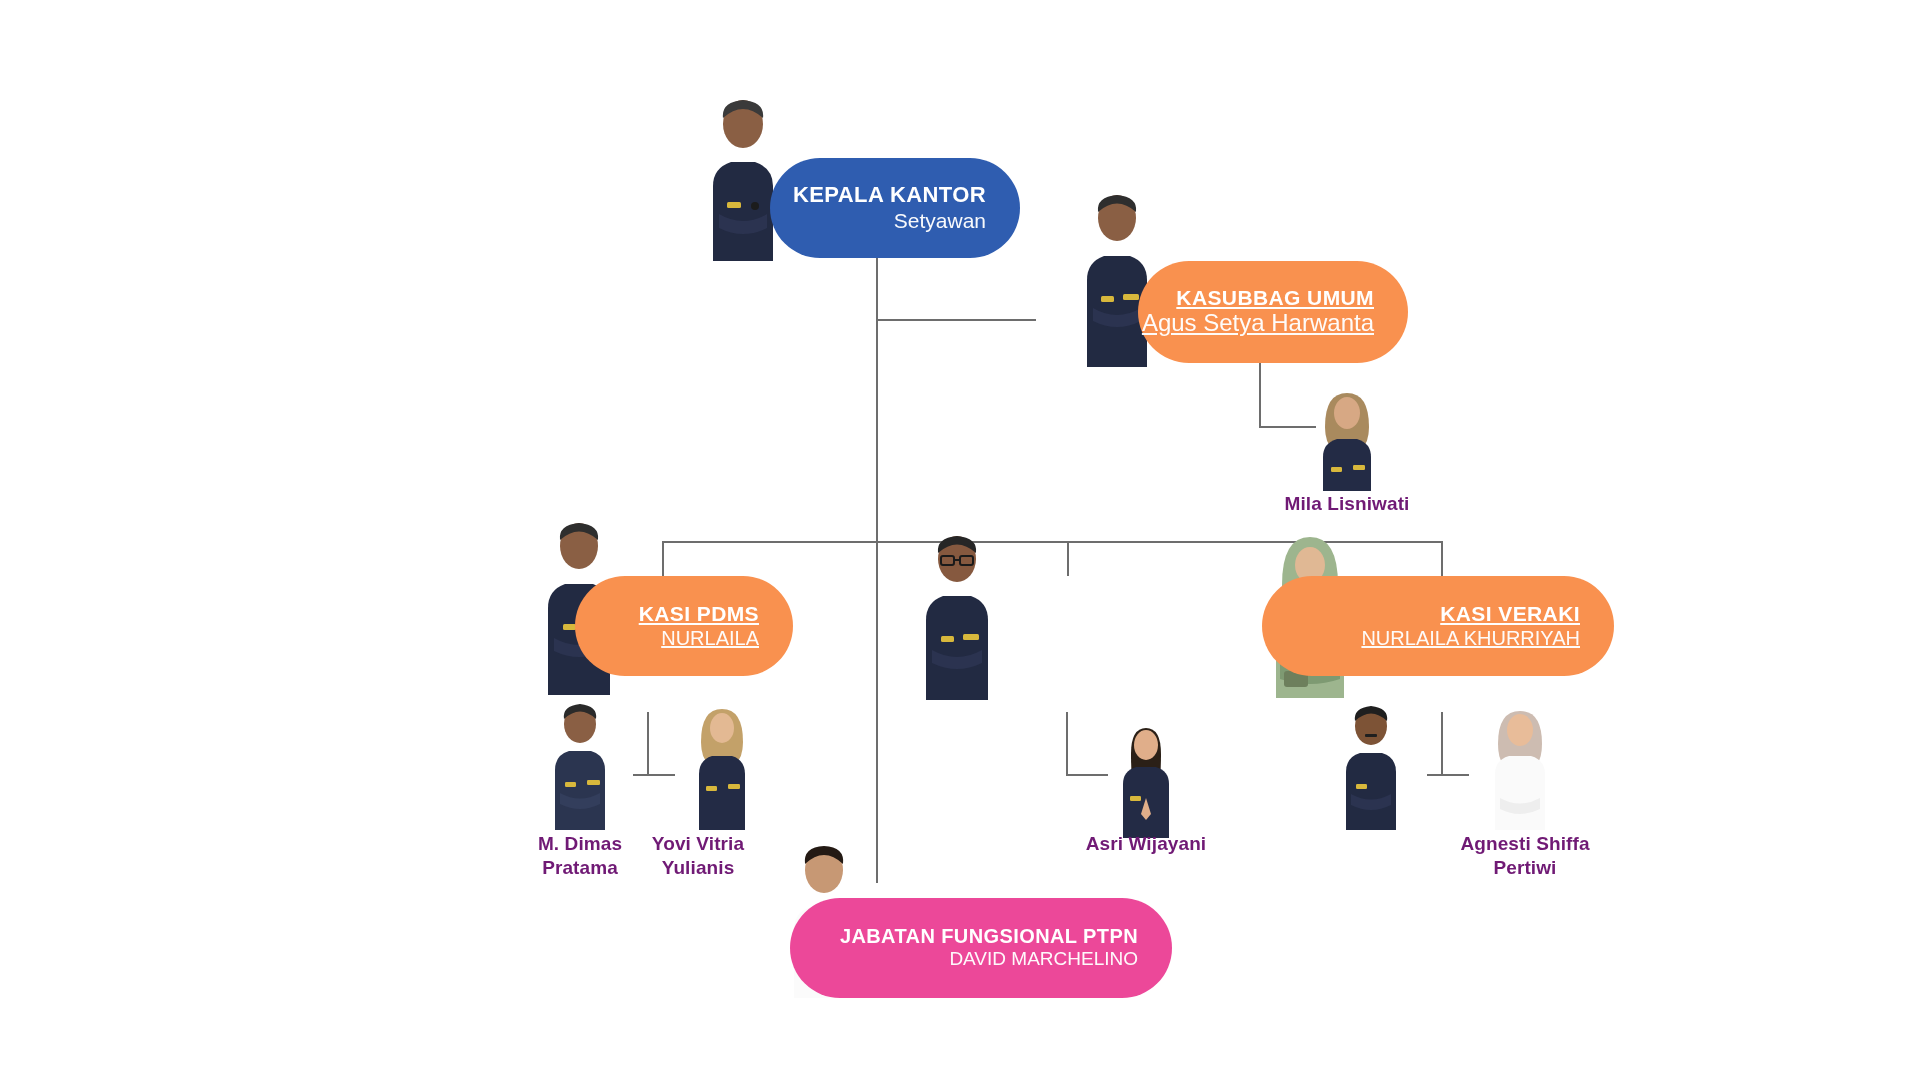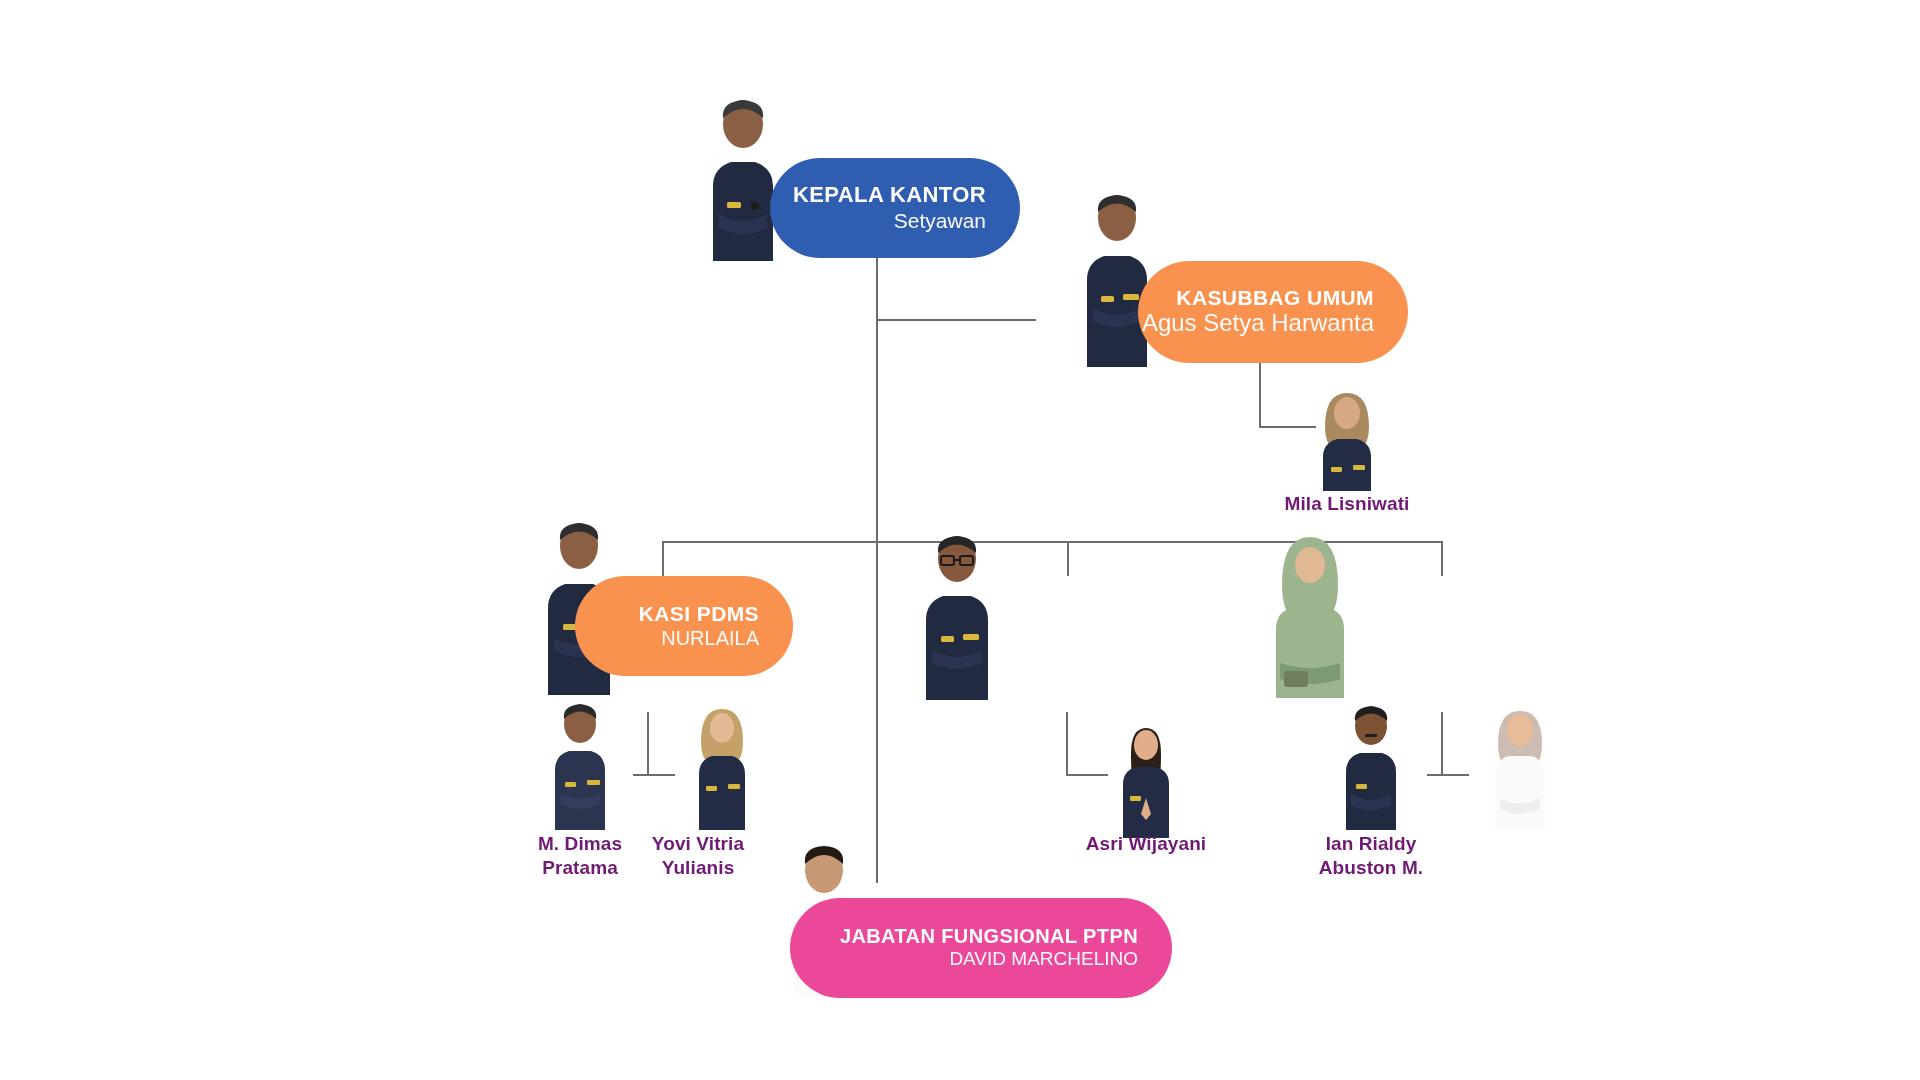--- a/index.html
+++ b/index.html
@@ -49,21 +49,21 @@
   }
   .node .name {
     font-weight: 400;
     line-height: 1.2;
     display: block;
     opacity: .97;
   }
   .node .txt { display: block; }
 
   .node-blue   { background: #2f5db0; }
-  .node-orange { background: #f9914f; }
+  .node-orange { background: #f9914f; text-decoration: underline; }
   .node-red    { background: #ec4899; }
 
   
   .photo {
     position: absolute;
     overflow: hidden;
   }
   .photo svg { display: block; width: 100%; height: 100%; }
 
   
@@ -246,20 +246,26 @@
   </div>
 
   <div class="node node-orange" style="left:575px; top:576px; width:218px; height:100px;">
     <span class="txt">
       <span class="title" style="font-size:21px;">KASI PDMS</span>
       <span class="name" style="font-size:20px;">NURLAILA</span>
     </span>
   </div>
 
 
+  <div class="node node-orange" style="left:1262px; top:576px; width:352px; height:100px;">
+    <span class="txt">
+      <span class="title" style="font-size:21px;">KASI VERAKI</span>
+      <span class="name" style="font-size:20px;">NURLAILA KHURRIYAH</span>
+    </span>
+  </div>
 
   <div class="node node-red" style="left:790px; top:898px; width:382px; height:100px;">
     <span class="txt">
       <span class="title" style="font-size:20px;">JABATAN FUNGSIONAL PTPN</span>
       <span class="name" style="font-size:19px;">DAVID MARCHELINO</span>
     </span>
   </div>
 
   <div class="staff-label" style="left:1257px; top:492px; width:180px;">
     <div>Mila Lisniwati</div>
@@ -274,19 +280,19 @@
   <div class="staff-label" style="left:608px; top:832px; width:180px;">
     <div>Yovi Vitria</div>
     <div>Yulianis</div>
   </div>
 
   <div class="staff-label" style="left:1056px; top:832px; width:180px;">
     <div>Asri Wijayani</div>
     <div></div>
   </div>
 
-  <div class="staff-label" style="left:1281px; top:832px; width:180px;">
-    <div>Ian Rialdy</div>
-    <div>Abuston M.</div>
-  </div>
-
+
+  <div class="staff-label" style="left:1430px; top:832px; width:190px;">
+    <div>Agnesti Shiffa</div>
+    <div>Pertiwi</div>
+  </div>
 
 </div>
 
 </body></html>

